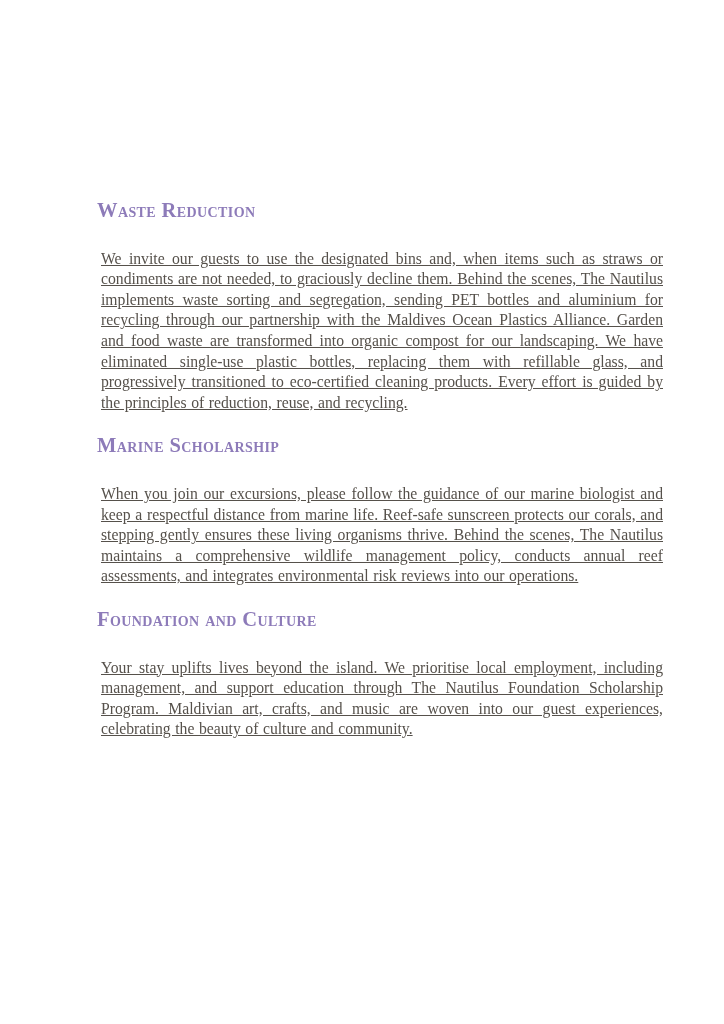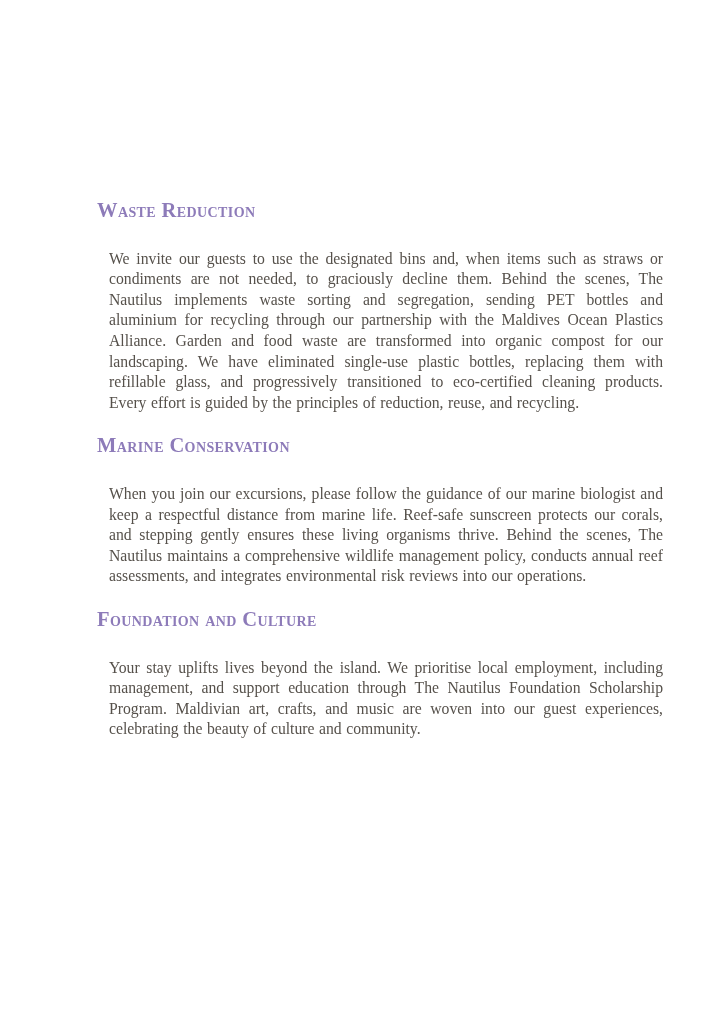--- a/index.html
+++ b/index.html
@@ -21,41 +21,42 @@
     margin: 0;
     font-size: 20.5px;
     line-height: 1.2;
     font-weight: 600;
     font-variant: small-caps;
     letter-spacing: 0.4px;
     color: #8d7bb9;
     font-family: "Liberation Serif", "DejaVu Serif", serif;
   }
   .section-paragraph {
-    margin: 26px 0 20px 12px;
+    margin: 26px 0 20px 4px;
     font-size: 15.7px;
     line-height: 20.6px;
     color: #56514b;
     text-align: justify;
     text-justify: inter-word;
     word-spacing: 0.04em;
+    text-decoration: underline;
   }
 </style>
 </head>
 <body>
 
 <div class="page">
 
   <section>
     <h2 class="section-heading">Waste Reduction</h2>
     <p class="section-paragraph">We invite our guests to use the designated bins and, when items such as straws or condiments are not needed, to graciously decline them. Behind the scenes, The Nautilus implements waste sorting and segregation, sending PET bottles and aluminium for recycling through our partnership with the Maldives Ocean Plastics Alliance. Garden and food waste are transformed into organic compost for our landscaping. We have eliminated single-use plastic bottles, replacing them with refillable glass, and progressively transitioned to eco-certified cleaning products. Every effort is guided by the principles of reduction, reuse, and recycling.</p>
   </section>
 
   <section>
-    <h2 class="section-heading">Marine Conservation</h2>
+    <h2 class="section-heading">Marine Scholarship</h2>
     <p class="section-paragraph">When you join our excursions, please follow the guidance of our marine biologist and keep a respectful distance from marine life. Reef-safe sunscreen protects our corals, and stepping gently ensures these living organisms thrive. Behind the scenes, The Nautilus maintains a comprehensive wildlife management policy, conducts annual reef assessments, and integrates environmental risk reviews into our operations.</p>
   </section>
 
   <section>
     <h2 class="section-heading">Foundation and Culture</h2>
     <p class="section-paragraph">Your stay uplifts lives beyond the island. We prioritise local employment, including management, and support education through The Nautilus Foundation Scholarship Program. Maldivian art, crafts, and music are woven into our guest experiences, celebrating the beauty of culture and community.</p>
   </section>
 
 </div>
 

